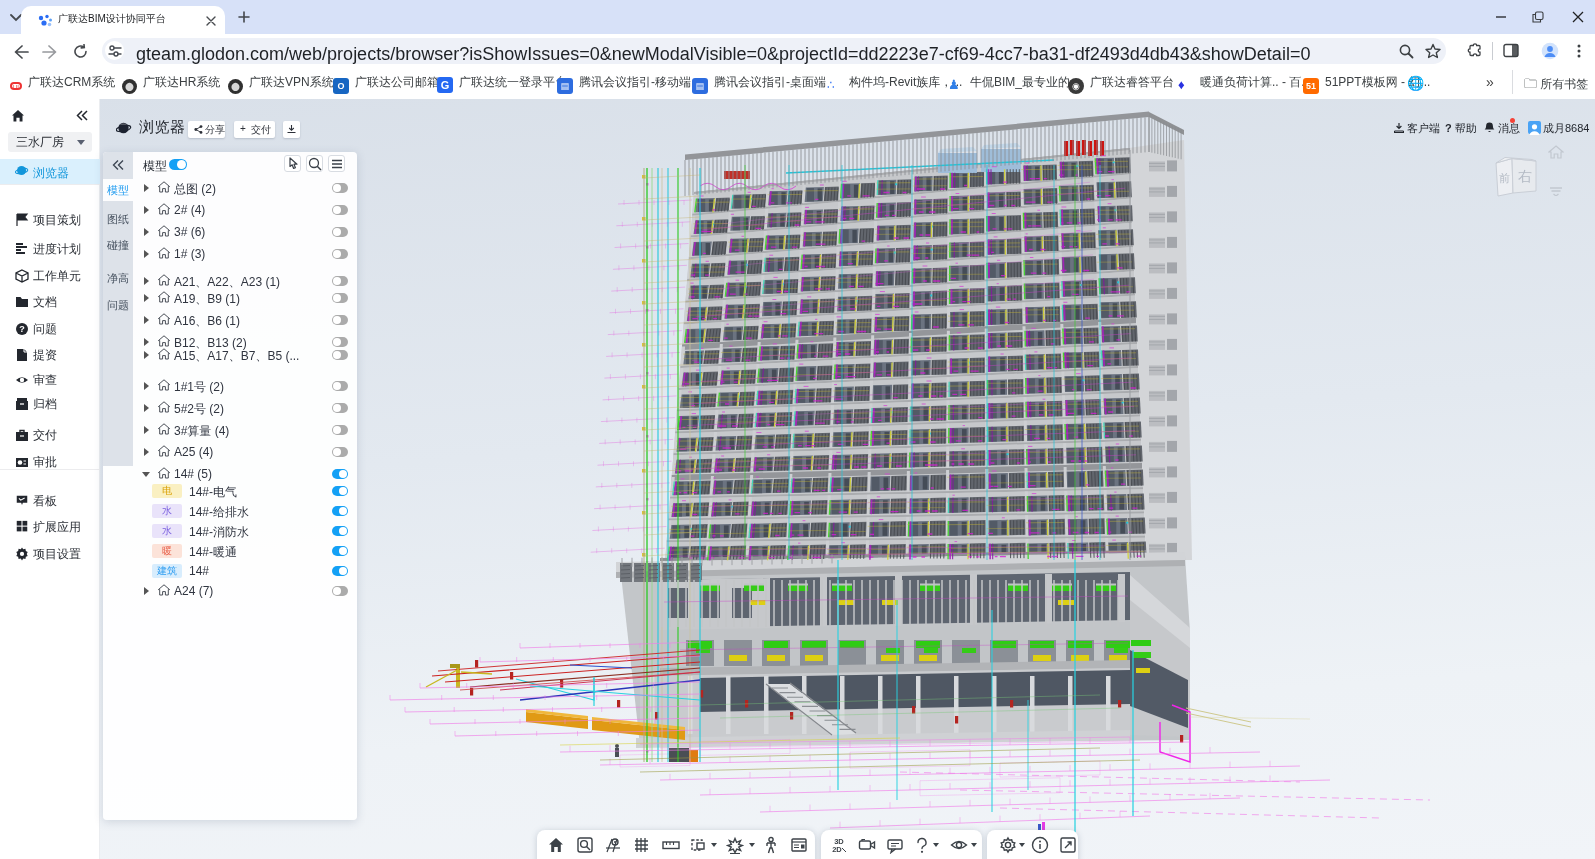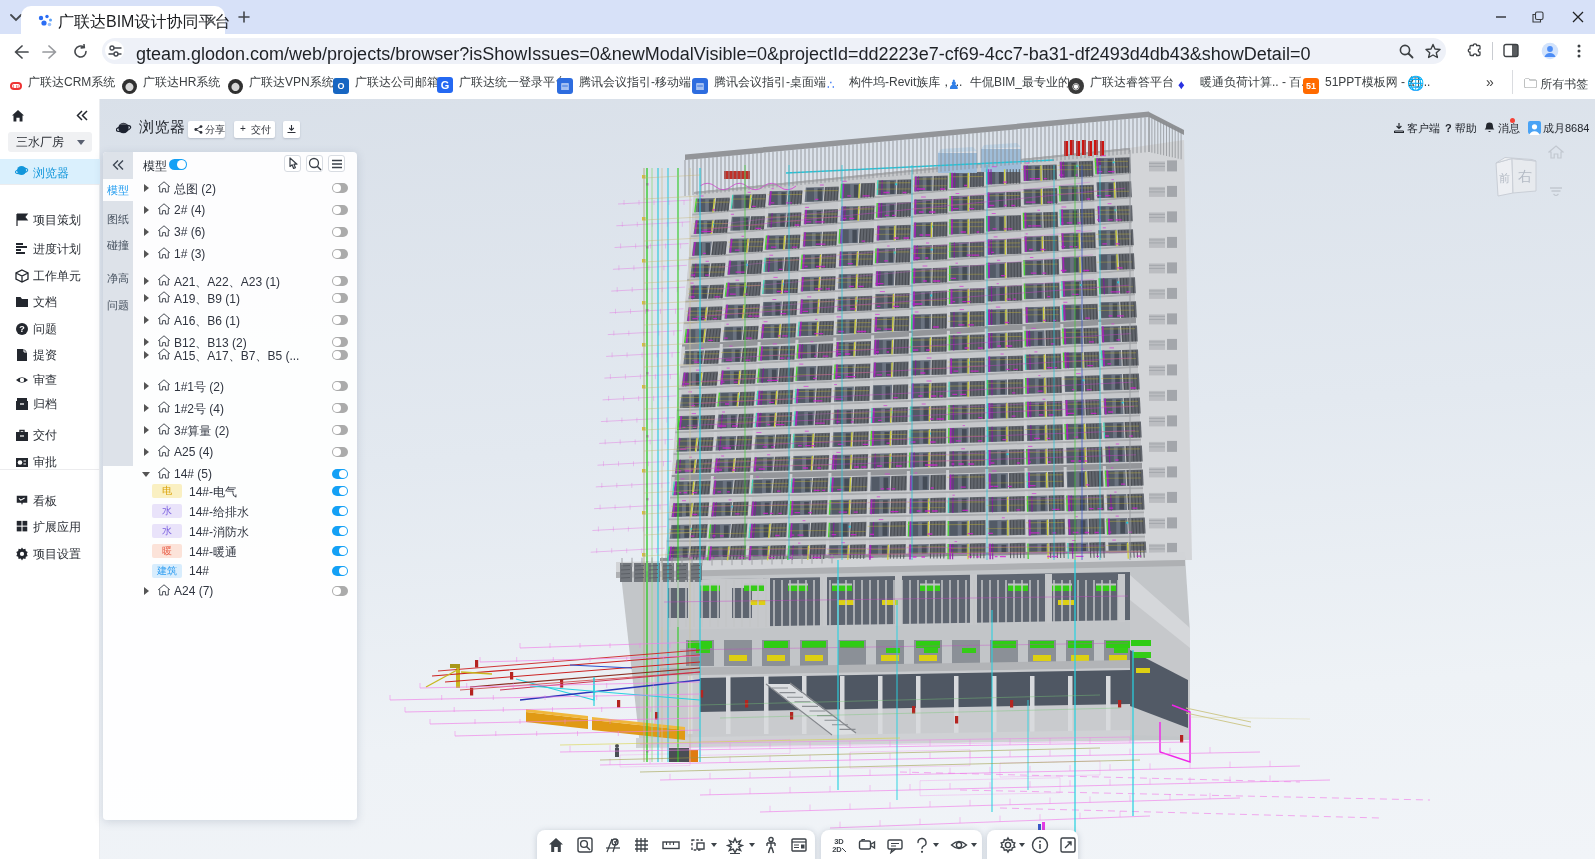--- a/index.html
+++ b/index.html
@@ -46,21 +46,21 @@
     <path d="M1 1 L6 6 L11 1" stroke="#45494f" stroke-width="1.8" fill="none" stroke-linecap="round"></path>
   </svg>
 <div id="tab"></div>
 <svg class="abs" style="left:37px;top:13px" width="16" height="14" viewBox="0 0 16 14">
     <circle cx="4" cy="5" r="2.2" fill="#2a6df4"></circle>
     <circle cx="10" cy="3.5" r="1.7" fill="#2a6df4"></circle>
     <circle cx="13.5" cy="7" r="1.5" fill="#5ba0f7"></circle>
     <circle cx="7" cy="10" r="2.6" fill="#2a6df4"></circle>
     <circle cx="12.5" cy="11.5" r="1.8" fill="#9bc1fb"></circle>
   </svg>
-<div class="abs" style="left:58px;top:12px;font-size:16px;color:#1b1d20">广联达BIM设计协同平台</div>
+<div class="abs" style="left:58px;top:12px;font-size:10px;color:#1b1d20">广联达BIM设计协同平台</div>
 <svg class="abs" style="left:206px;top:16px" width="10" height="10" viewBox="0 0 10 10">
     <path d="M1 1 L9 9 M9 1 L1 9" stroke="#494c50" stroke-width="1.4" stroke-linecap="round"></path>
   </svg>
 <svg class="abs" style="left:238px;top:11px" width="12" height="12" viewBox="0 0 12 12">
     <path d="M6 1 V11 M1 6 H11" stroke="#44474c" stroke-width="1.6" stroke-linecap="round"></path>
   </svg>
 <svg class="abs" style="left:1495px;top:11px" width="12" height="12" viewBox="0 0 12 12">
     <path d="M1 6 H11" stroke="#202124" stroke-width="1.3"></path>
   </svg>
 <svg class="abs" style="left:1532px;top:11px" width="12" height="12" viewBox="0 0 12 12">
@@ -1772,31 +1772,31 @@
         <span class="lb">1#1号 (2)</span>
         <span class="tg">
           <i></i>
         </span>
       </div>
       <div class="trow" style="top:245px">
         <span class="ar"></span>
         <svg class="hm" width="12" height="12" viewBox="0 0 12 12">
           <path d="M6 0.8 L11.6 5.6 H10.3 V11 H7.4 V7.6 H4.6 V11 H1.7 V5.6 H0.4 Z" fill="none" stroke="#4a4f58" stroke-width="1"></path>
         </svg>
-        <span class="lb">1#2号 (4)</span>
+        <span class="lb">5#2号 (2)</span>
         <span class="tg">
           <i></i>
         </span>
       </div>
       <div class="trow" style="top:267px">
         <span class="ar"></span>
         <svg class="hm" width="12" height="12" viewBox="0 0 12 12">
           <path d="M6 0.8 L11.6 5.6 H10.3 V11 H7.4 V7.6 H4.6 V11 H1.7 V5.6 H0.4 Z" fill="none" stroke="#4a4f58" stroke-width="1"></path>
         </svg>
-        <span class="lb">3#算量 (2)</span>
+        <span class="lb">3#算量 (4)</span>
         <span class="tg">
           <i></i>
         </span>
       </div>
       <div class="trow" style="top:289px">
         <span class="ar"></span>
         <svg class="hm" width="12" height="12" viewBox="0 0 12 12">
           <path d="M6 0.8 L11.6 5.6 H10.3 V11 H7.4 V7.6 H4.6 V11 H1.7 V5.6 H0.4 Z" fill="none" stroke="#4a4f58" stroke-width="1"></path>
         </svg>
         <span class="lb">A25 (4)</span>

